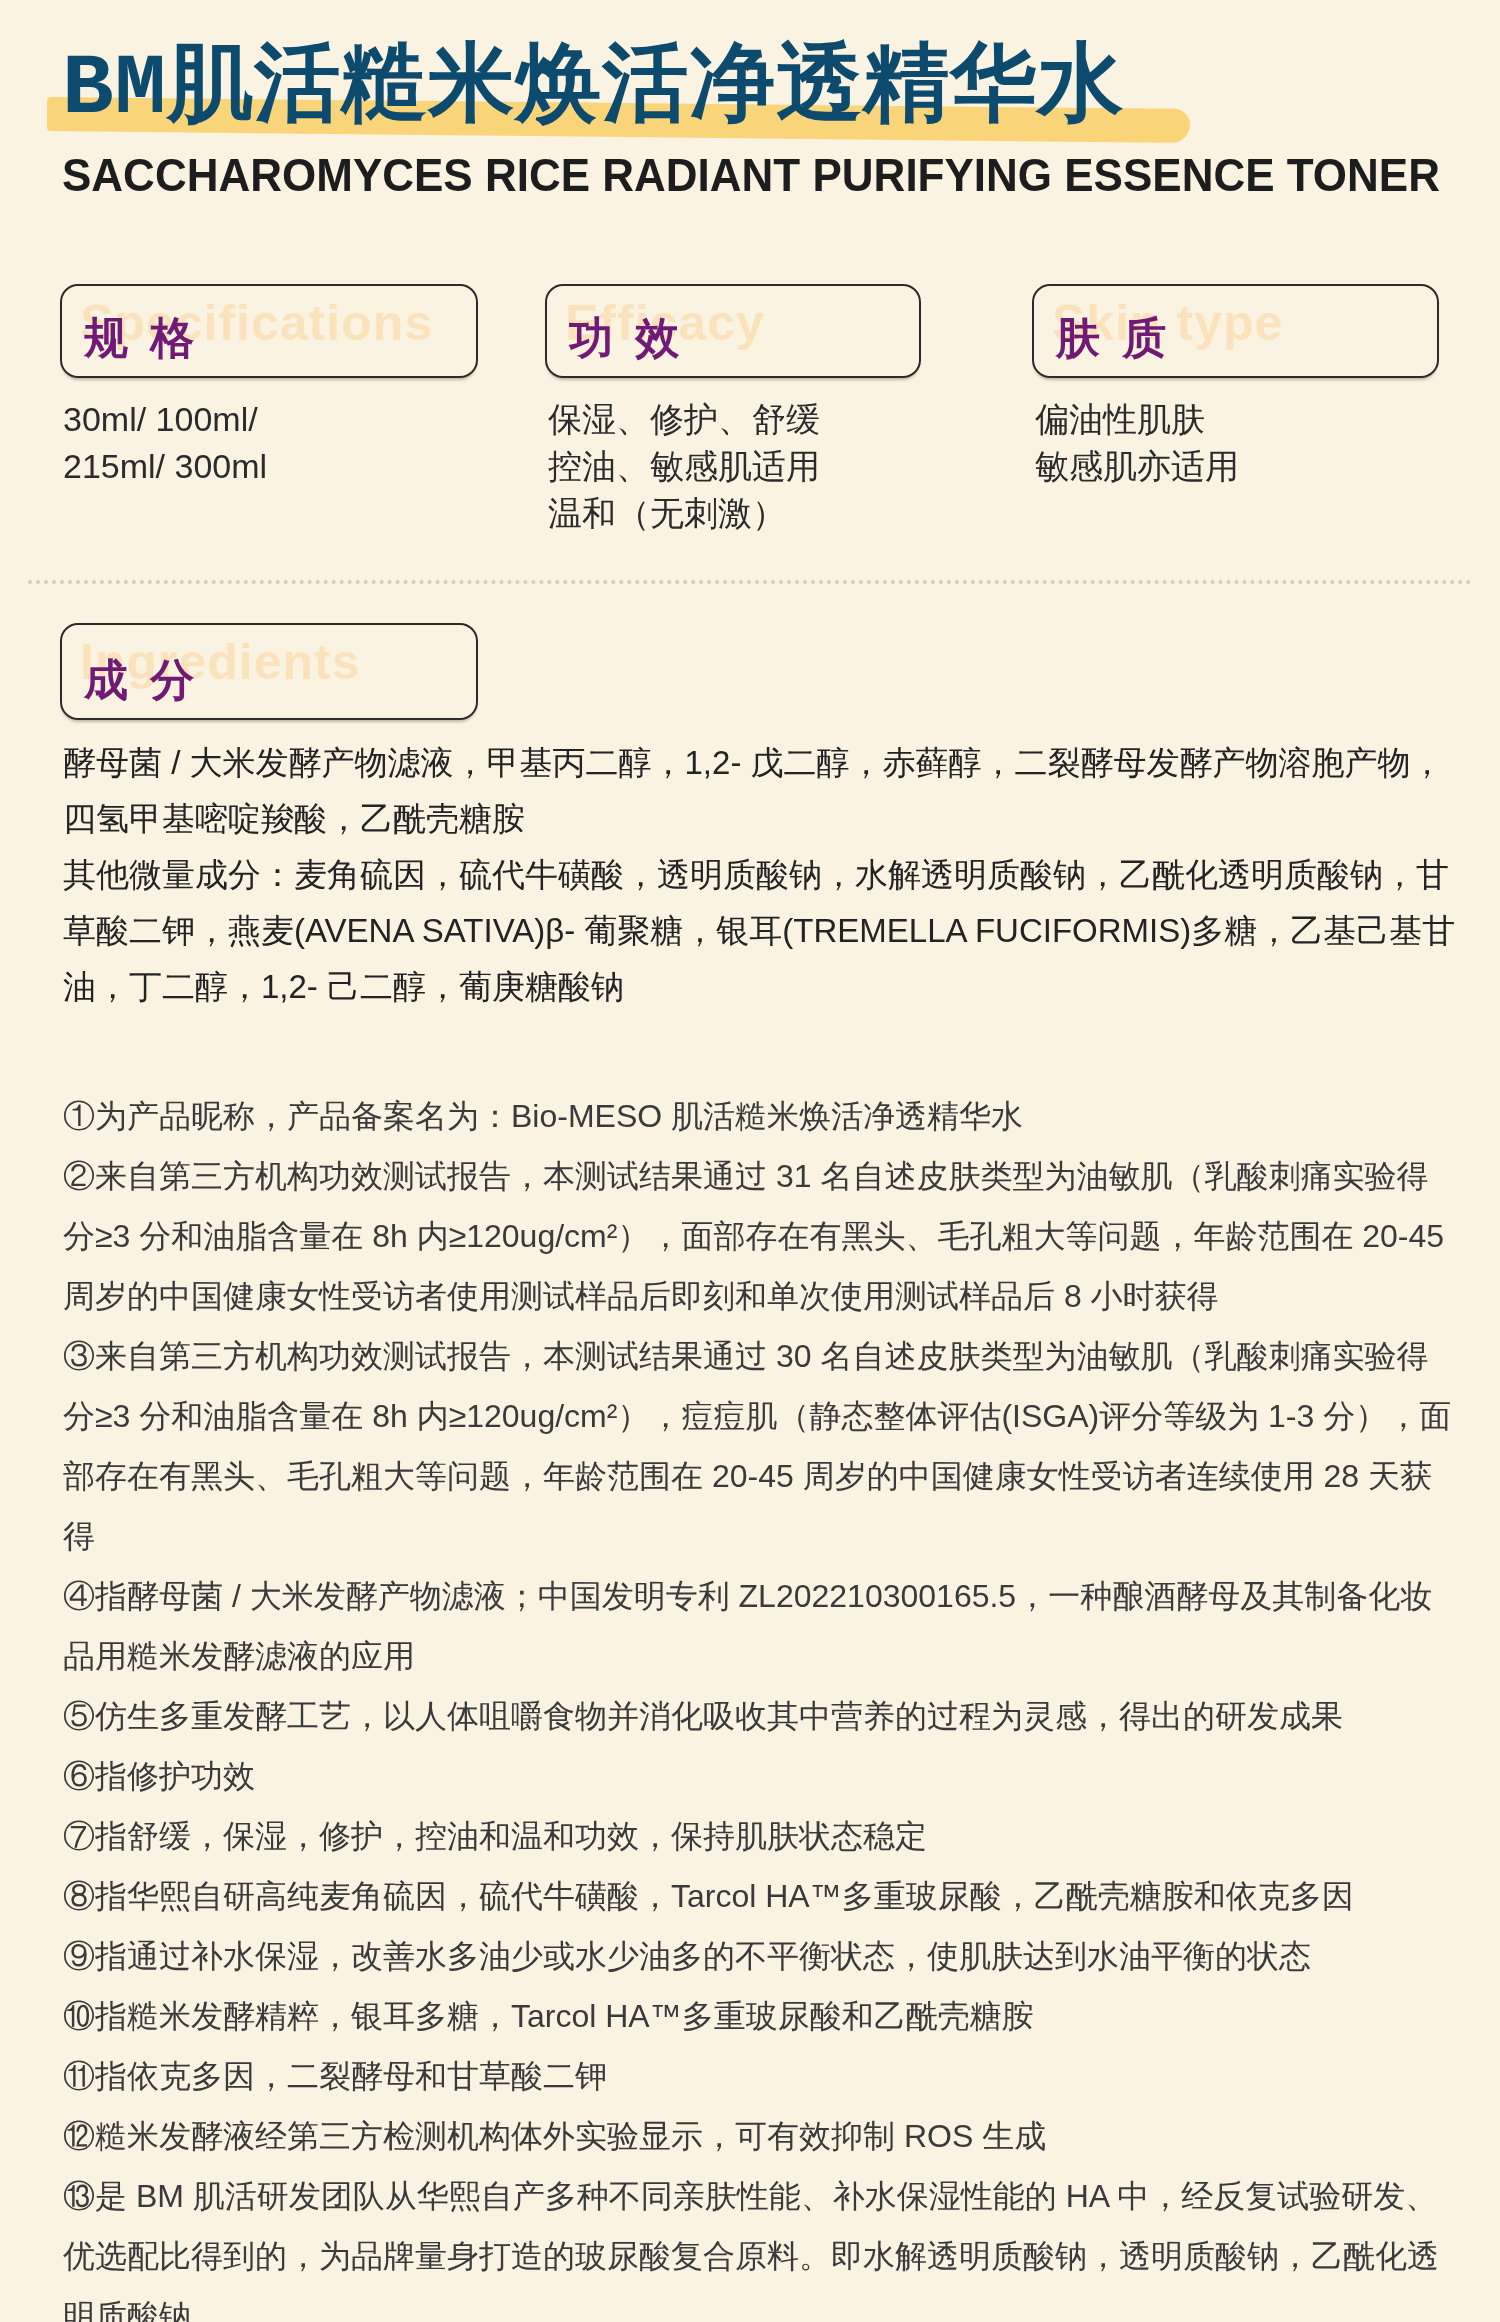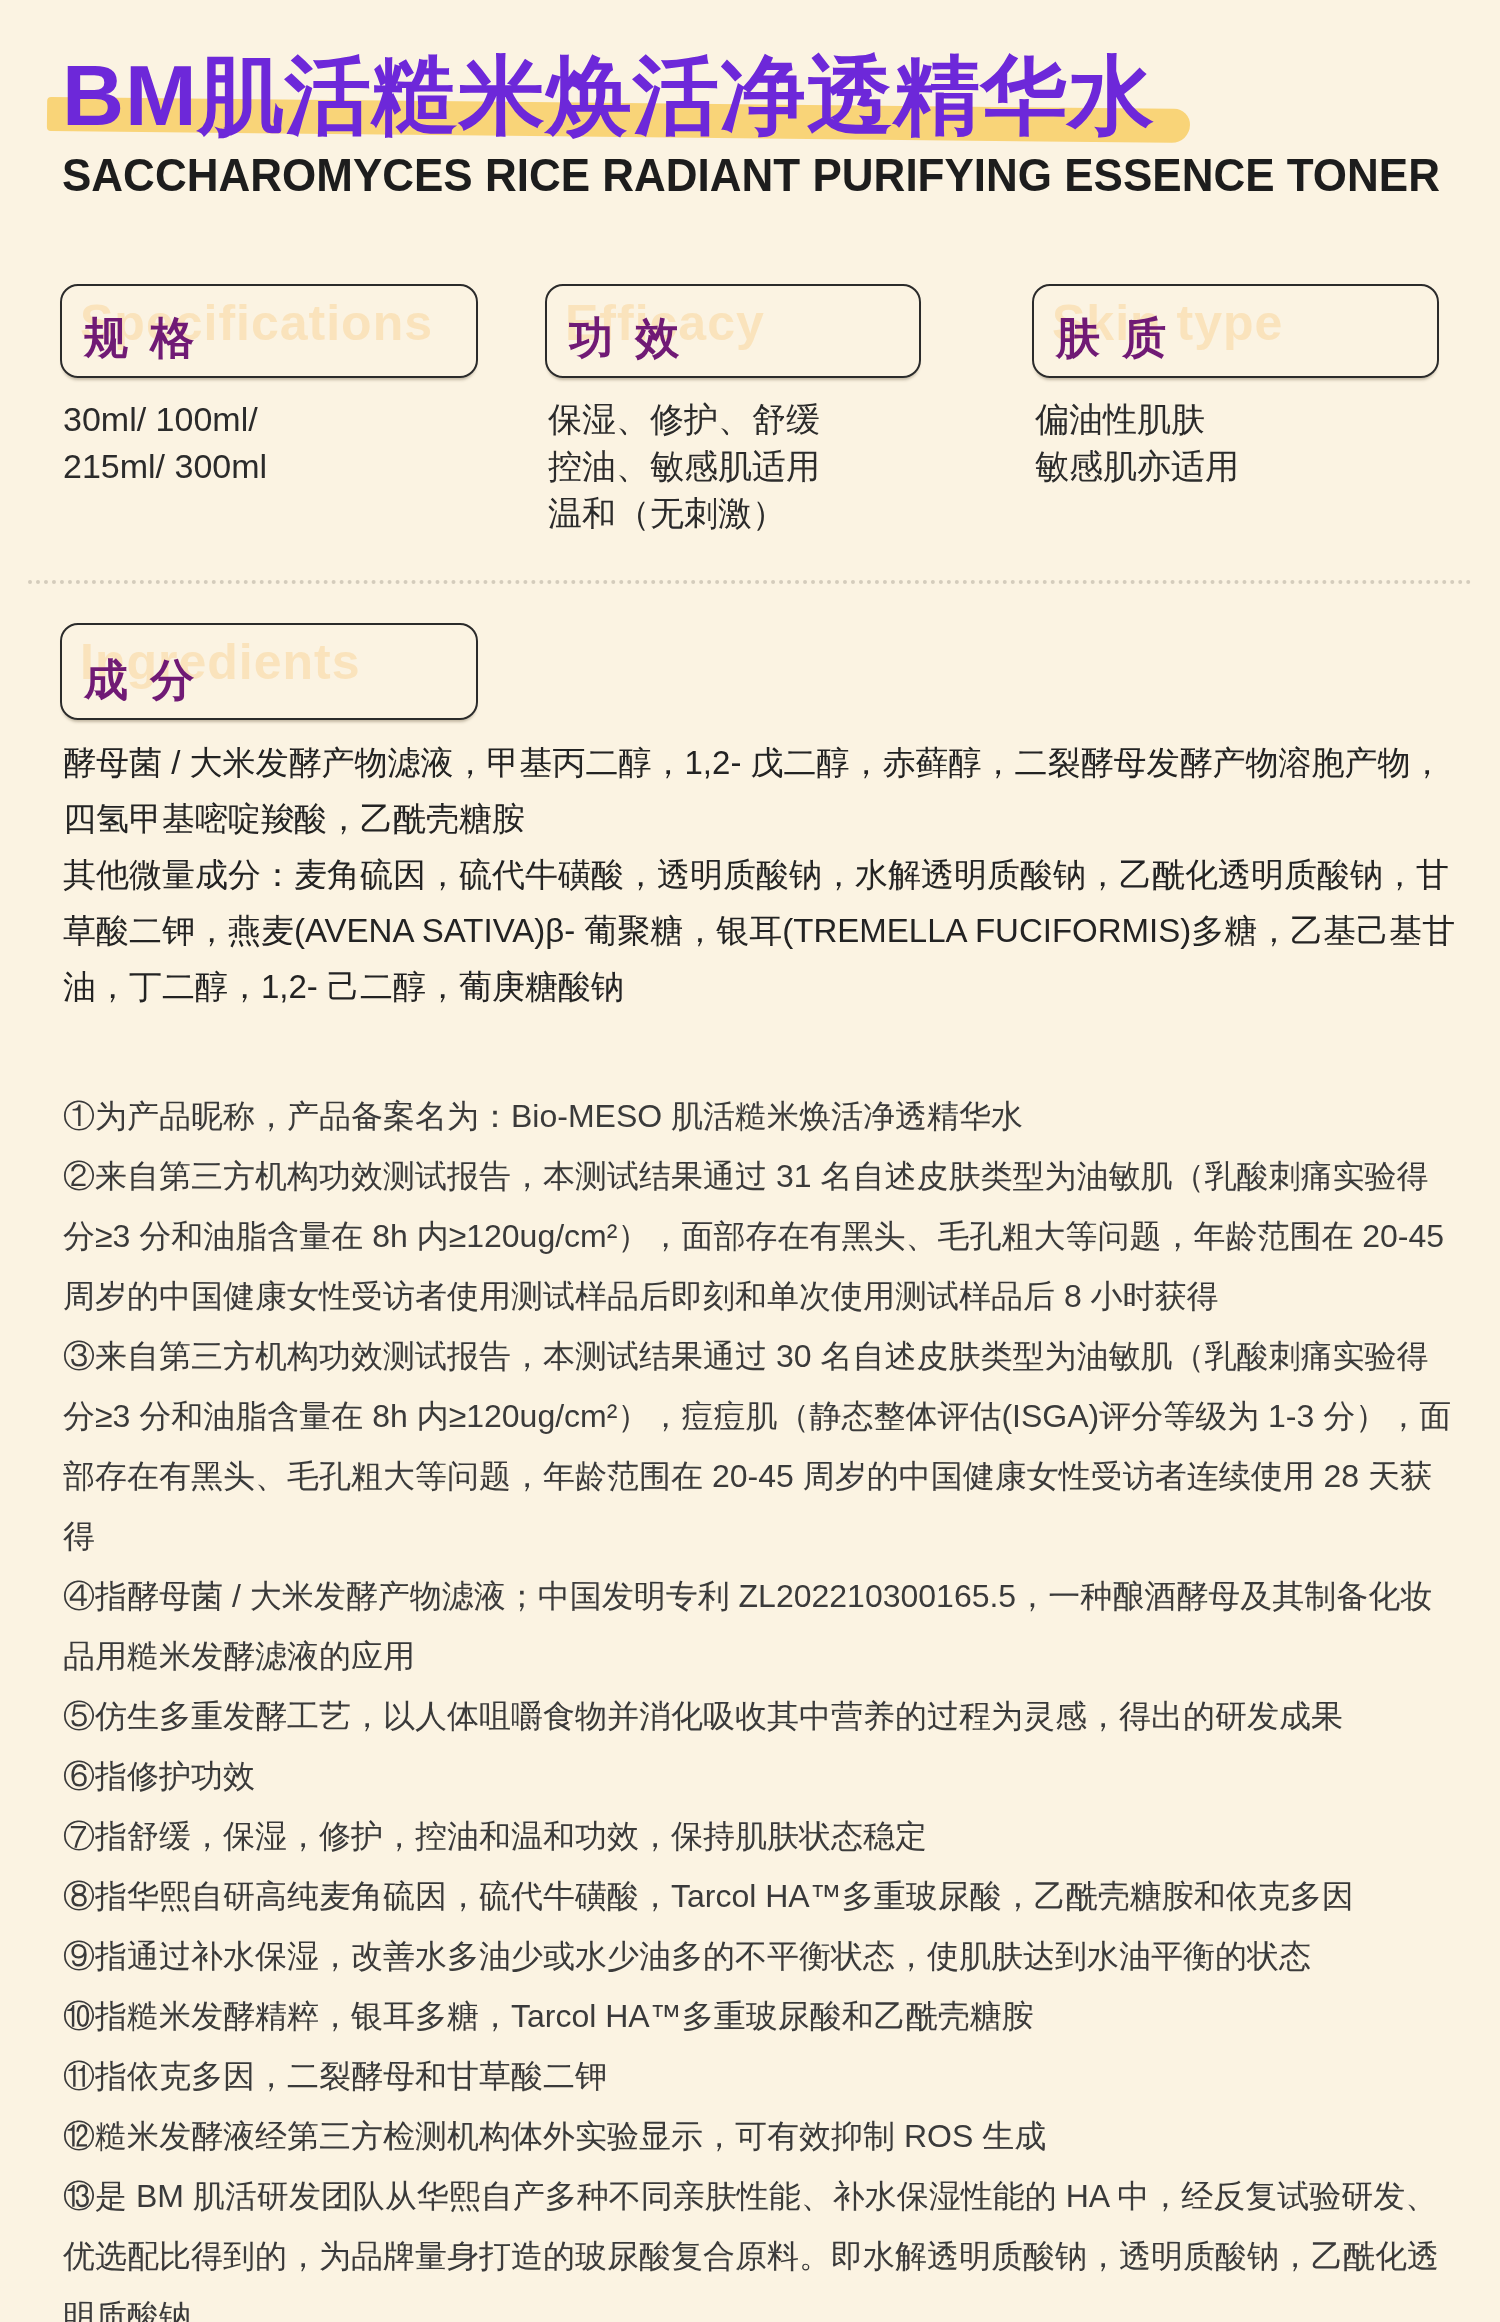--- a/index.html
+++ b/index.html
@@ -15,28 +15,29 @@
   .highlight-bar{
     position:absolute;
     left:47px;top:103px;
     width:1143px;height:34px;
     background:#F9D478;
     border-radius:4px 16px 18px 4px;
     transform:rotate(0.6deg);
   }
   .page-title{
     position:absolute;
-    left:62px;top:48px;
+    left:62px;top:42px;
     margin:0;
     font-size:86px;
     font-weight:700;
     letter-spacing:1px;
-    color:#6d28d9;
+    color:#0c4a6e;
     line-height:1.1;
     white-space:nowrap;
+    font-family:Liberation Mono, monospace;
   }
   .subtitle-svg{
     position:absolute;
     left:62px;top:150px;
   }
   .subtitle-svg text{
     font-family:"Liberation Sans", sans-serif;
     font-weight:700;
     font-size:46px;
     fill:#1d1d1d;

